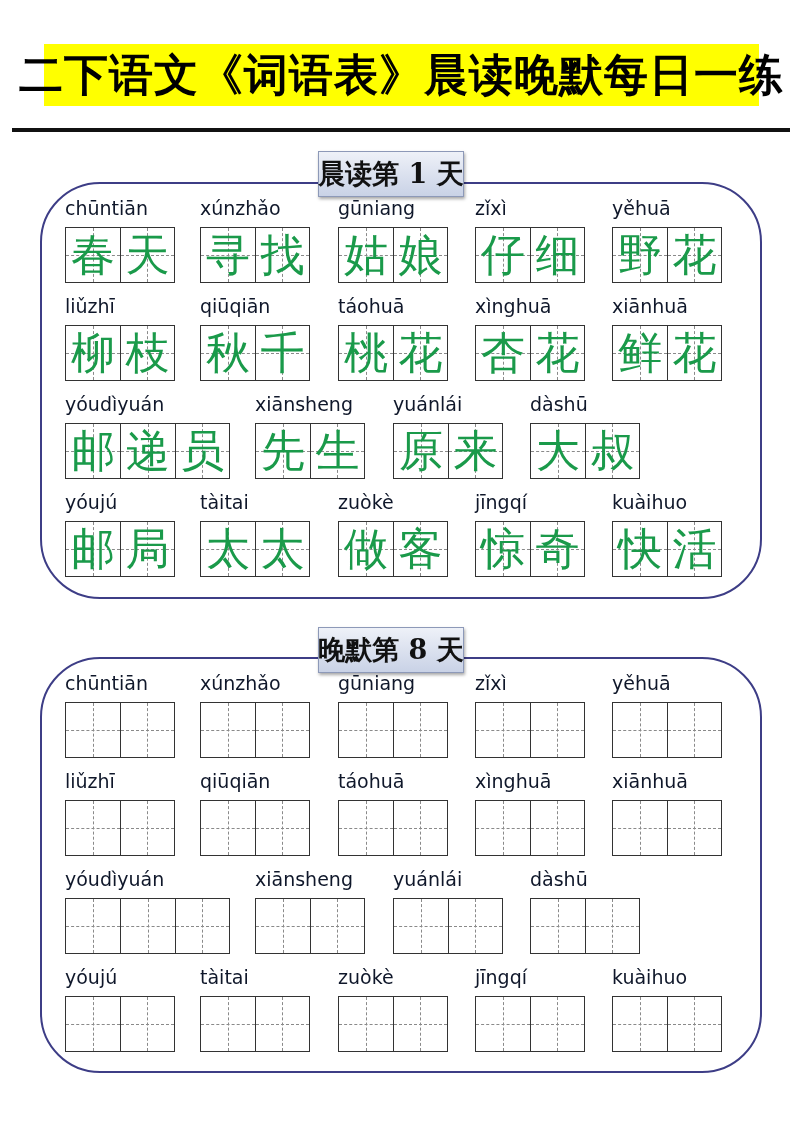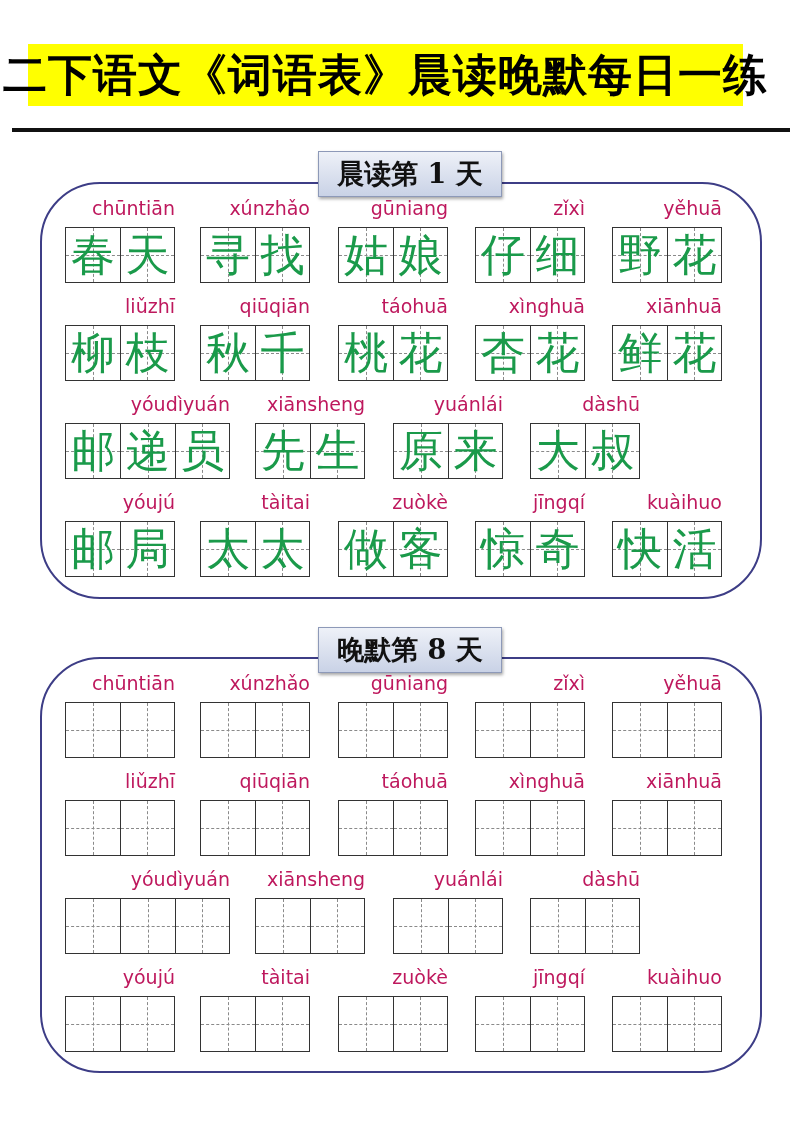--- a/index.html
+++ b/index.html
@@ -1,36 +1,36 @@
 <!DOCTYPE html>
 <html><head>
 <meta charset="utf-8">
 <style>
   html, body { margin:0; padding:0; background:#ffffff; }
   body { width:800px; height:1126px; position:relative; overflow:hidden;
          font-family:"DejaVu Sans", "Liberation Sans", sans-serif; color:#222; }
-  .title-bar { position:absolute; left:28px; top:44px; width:715px; height:62px;
+  .title-bar { position:absolute; left:44px; top:44px; width:715px; height:62px;
                background:#ffff00; display:flex; align-items:center; justify-content:center; }
   .title-text { font-family:"DejaVu Serif", "Liberation Serif", serif; font-weight:bold;
                 font-size:44px; color:#000; letter-spacing:1px; white-space:nowrap; }
   .rule { position:absolute; left:12px; top:128px; width:778px; height:4px; background:#111; }
 
   .panel { position:absolute; left:40px; width:722px; border:2px solid #3d3d86;
            border-radius:60px; box-sizing:border-box; }
-  .panel-label { position:absolute; height:44px; padding:0 22px;
+  .panel-label { position:absolute; height:44px; padding:0 3px;
                  background:linear-gradient(#eef1f8, #c9d2e6); border:1px solid #8d99b8;
                  box-shadow:1px 2px 3px rgba(0,0,0,0.35);
                  display:flex; align-items:center; justify-content:center;
                  font-family:"DejaVu Serif", "Liberation Serif", serif; font-weight:bold;
                  font-size:27px; color:#111; white-space:nowrap; }
 
   .row { position:absolute; left:0; width:800px; }
   .group { position:absolute; }
-  .pinyin { position:absolute; top:0; height:24px; font-size:19px; color:#be185d; white-space:nowrap;
-            display:flex; justify-content:flex-end; }
+  .pinyin { position:absolute; top:0; height:24px; font-size:19px; color:#0f172a; white-space:nowrap;
+            display:flex; justify-content:flex-start; }
   .pinyin span { display:inline-block; text-align:center; }
   .cells { position:absolute; top:30px; display:flex; border:1.5px solid #333; box-sizing:border-box; height:56px; }
   .cell { width:55px; height:100%; position:relative; box-sizing:border-box; }
   .cell + .cell { border-left:1.5px solid #333; }
   .cell::before { content:""; position:absolute; left:50%; top:0; bottom:0; border-left:1px dashed #8a8a8a; }
   .cell::after { content:""; position:absolute; top:50%; left:0; right:0; border-top:1px dashed #8a8a8a; }
   .hanzi { position:absolute; left:0; top:0; width:100%; height:100%; display:flex; align-items:center;
            justify-content:center; font-family:"DejaVu Serif", "Liberation Serif", serif;
            font-size:44px; color:#1a9a4a; z-index:2; line-height:1; }
 </style>

